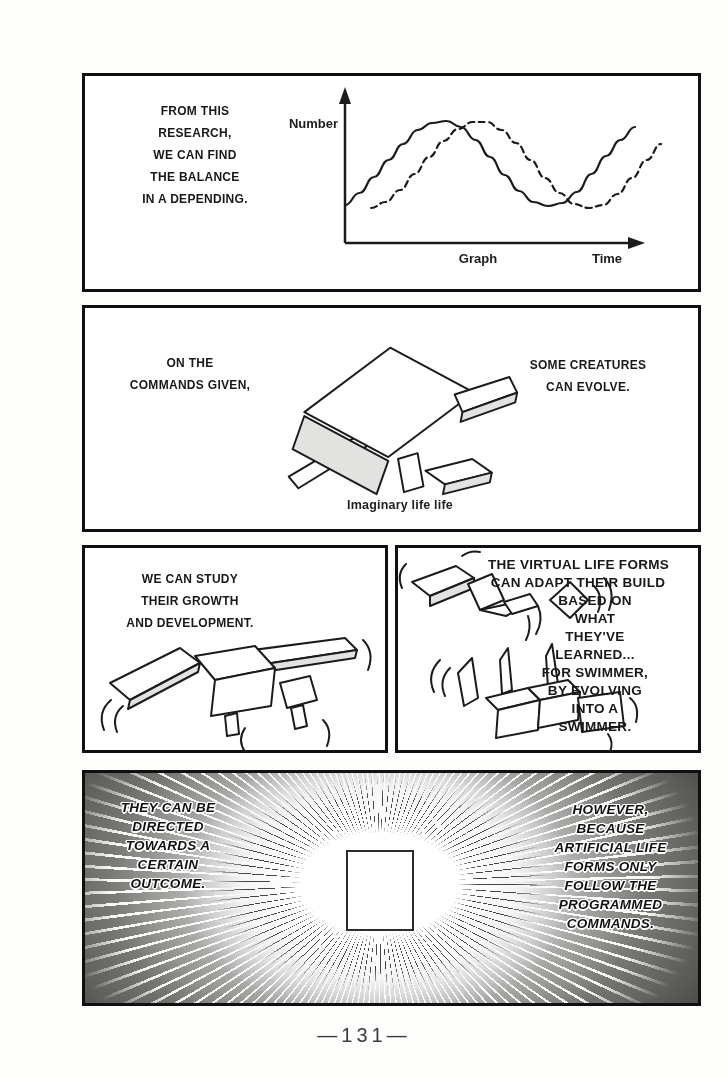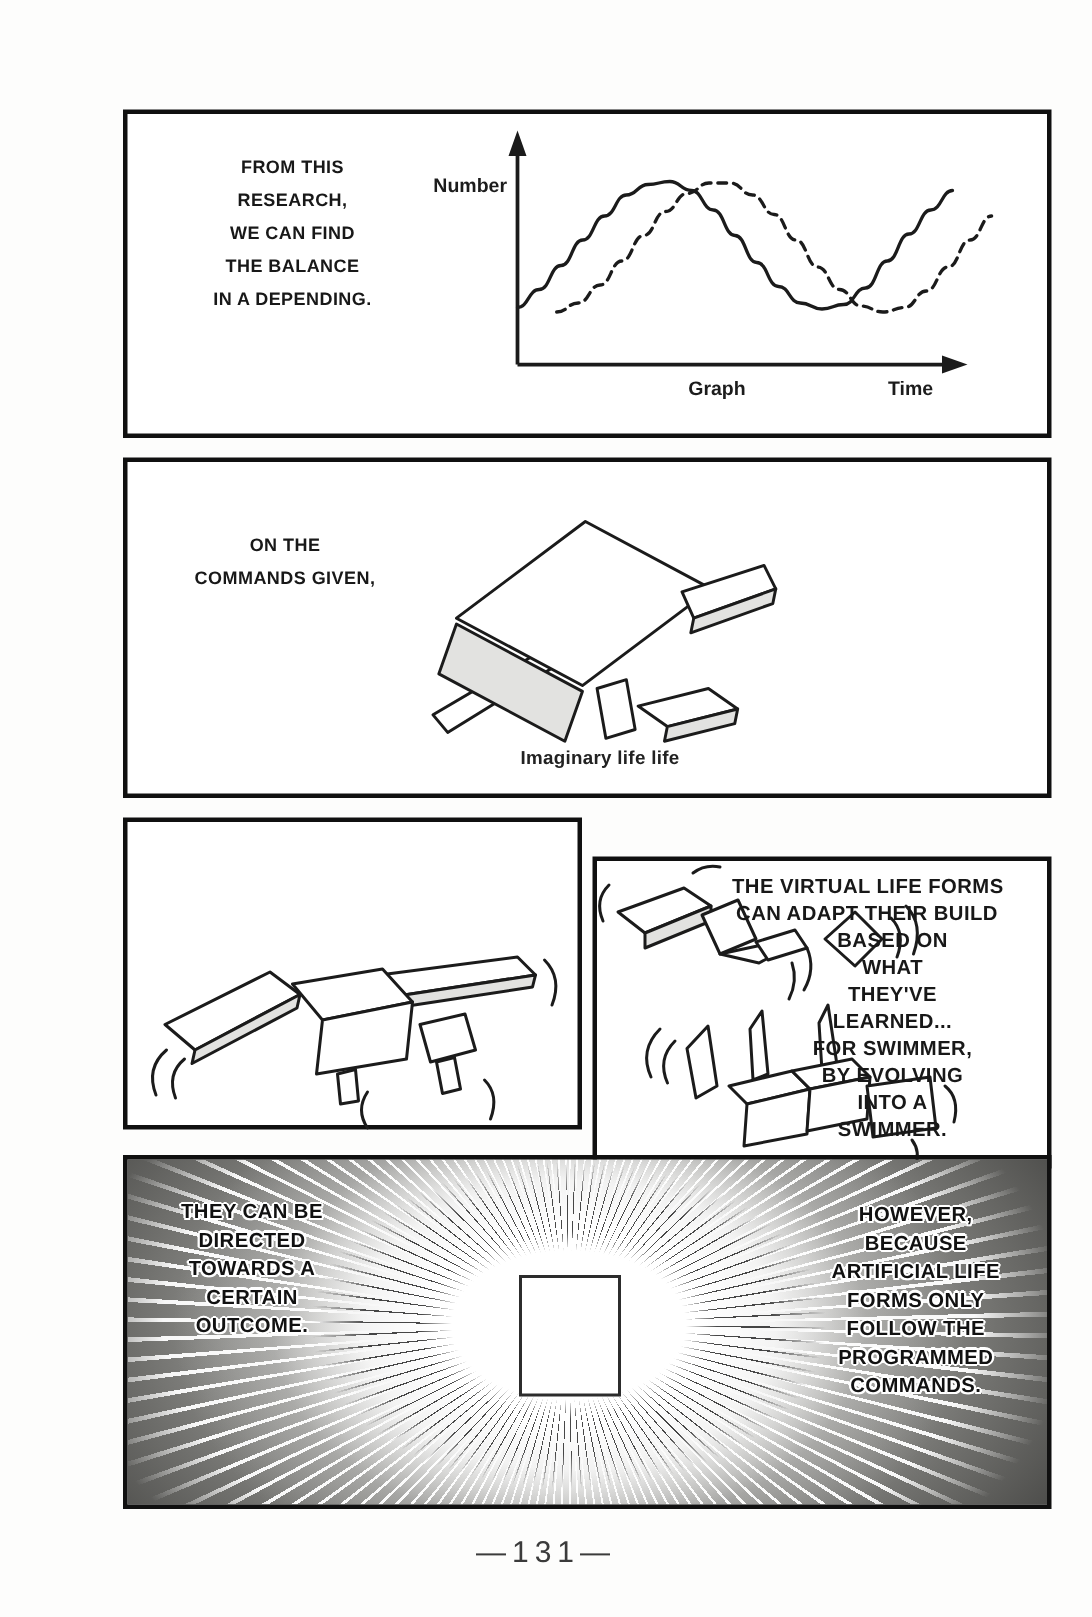--- a/index.html
+++ b/index.html
@@ -20,20 +20,21 @@
   .curve{stroke:#1b1b1b;stroke-width:2.2;fill:none;stroke-linecap:round;stroke-linejoin:round;}
   .curve.dashed{stroke-dasharray:6 4.5;}
   .arrowhead{fill:#1b1b1b;stroke:none;}
 
   
   .panel-burst{
     background:
       radial-gradient(ellipse 300px 210px at 48% 48%, #ffffff 0%, #ffffff 30%, rgba(255,255,255,.85) 46%, rgba(230,230,230,.25) 66%, rgba(150,150,150,0) 88%),
       radial-gradient(ellipse 560px 340px at 48% 48%, #d8d8d6 8%, #a7a7a4 30%, #6f6f6c 52%, #3e3e3c 74%, #232322 90%, #181817 100%);
     overflow:hidden;
+    font-style:italic;
   }
   .panel-burst::before{ 
     content:"";position:absolute;inset:0;
     background:repeating-conic-gradient(from 0deg at 48% 48%, rgba(255,255,255,.95) 0deg .6deg, rgba(255,255,255,0) .6deg 2.6deg);
     -webkit-mask-image:radial-gradient(ellipse 520px 330px at 48% 48%, transparent 0 22%, #000 32% 52%, transparent 64%);
             mask-image:radial-gradient(ellipse 520px 330px at 48% 48%, transparent 0 22%, #000 32% 52%, transparent 64%);
   }
   .panel-burst::after{ 
     content:"";position:absolute;inset:0;
     background:repeating-conic-gradient(from 2deg at 48% 48%, rgba(25,25,25,.8) 0deg .4deg, rgba(25,25,25,0) .4deg 3.4deg);
@@ -73,35 +74,44 @@
       <text class="graph-label" x="188" y="183" text-anchor="middle">Graph</text>
       <text class="graph-label" x="317" y="183" text-anchor="middle">Time</text>
     </svg>
   </section>
 
   <section class="panel" style="left:82px;top:305px;width:619px;height:227px;">
     <div class="dialogue" style="left:0;top:44px;width:210px;">
       <div>ON THE</div>
       <div>COMMANDS GIVEN,</div>
     </div>
+    <div class="dialogue" style="right:30px;top:46px;width:160px;">
+      <div>SOME CREATURES</div>
+      <div>CAN EVOLVE.</div>
+    </div>
 
     <svg style="left:195px;top:26px;" width="240" height="166" viewBox="0 0 240 170">
       <polygon class="ink" points="6,146 84,100 94,110 16,158"></polygon>
       <polygon class="ink" points="118,128 138,122 144,156 124,162"></polygon>
       <polygon class="ink-gray" points="22,84 108,130 96,164 10,118"></polygon>
       <polygon class="ink" points="22,80 110,14 196,60 108,126"></polygon>
       <polygon class="ink" points="176,62 232,44 240,60 184,80"></polygon>
       <polygon class="ink-gray" points="184,80 240,60 238,70 182,90"></polygon>
       <polygon class="ink" points="146,140 194,128 214,142 166,154"></polygon>
       <polygon class="ink-gray" points="166,154 214,142 212,152 164,164"></polygon>
     </svg>
     <div class="caption" style="left:195px;top:190px;width:240px;">Imaginary life life</div>
   </section>
 
   <section class="panel" style="left:82px;top:545px;width:306px;height:208px;">
+    <div class="dialogue" style="left:0;top:20px;width:210px;">
+      <div>WE CAN STUDY</div>
+      <div>THEIR GROWTH</div>
+      <div>AND DEVELOPMENT.</div>
+    </div>
 
     <svg style="left:10px;top:80px;" width="290" height="120" viewBox="0 0 290 120">
       <polygon class="ink" points="15,55 85,20 105,35 35,72"></polygon>
       <polygon class="ink-gray" points="35,72 105,35 103,44 33,81"></polygon>
       <polygon class="ink" points="158,22 250,10 262,22 170,36"></polygon>
       <polygon class="ink-gray" points="170,36 262,22 260,30 168,44"></polygon>
       <polygon class="ink" points="100,28 160,18 180,40 120,52"></polygon>
       <polygon class="ink" points="120,52 180,40 176,78 116,88"></polygon>
       <polygon class="ink" points="185,55 215,48 222,72 192,80"></polygon>
       <polygon class="ink" points="130,88 142,85 144,106 132,108"></polygon>
@@ -109,21 +119,21 @@
       <g>
         <path class="arc" d="M28,78 q-12,10 -6,26"></path>
         <path class="arc" d="M16,72 q-14,12 -7,30"></path>
         <path class="arc" d="M150,100 q-8,12 0,24"></path>
         <path class="arc" d="M228,92 q10,10 4,26"></path>
         <path class="arc" d="M268,12 q12,12 5,30"></path>
       </g>
     </svg>
   </section>
 
-  <section class="panel" style="left:395px;top:545px;width:306px;height:208px;margin-top:26px;">
+  <section class="panel" style="left:395px;top:545px;width:306px;height:208px;">
     <svg style="left:0;top:0;" width="300" height="202" viewBox="0 0 300 202">
 
       <polygon class="ink" points="14,34 58,18 76,30 32,48"></polygon>
       <polygon class="ink-gray" points="32,48 76,30 76,40 32,58"></polygon>
       <polygon class="ink" points="70,36 94,26 106,52 82,62"></polygon>
       <polygon class="ink" points="82,62 110,56 134,54 108,68"></polygon>
       <polygon class="ink" points="106,54 132,46 140,58 114,66"></polygon>
       <polygon class="ink" points="152,52 172,34 190,52 172,70"></polygon>
 
       <polygon class="ink" points="60,125 74,110 80,150 66,158"></polygon>

